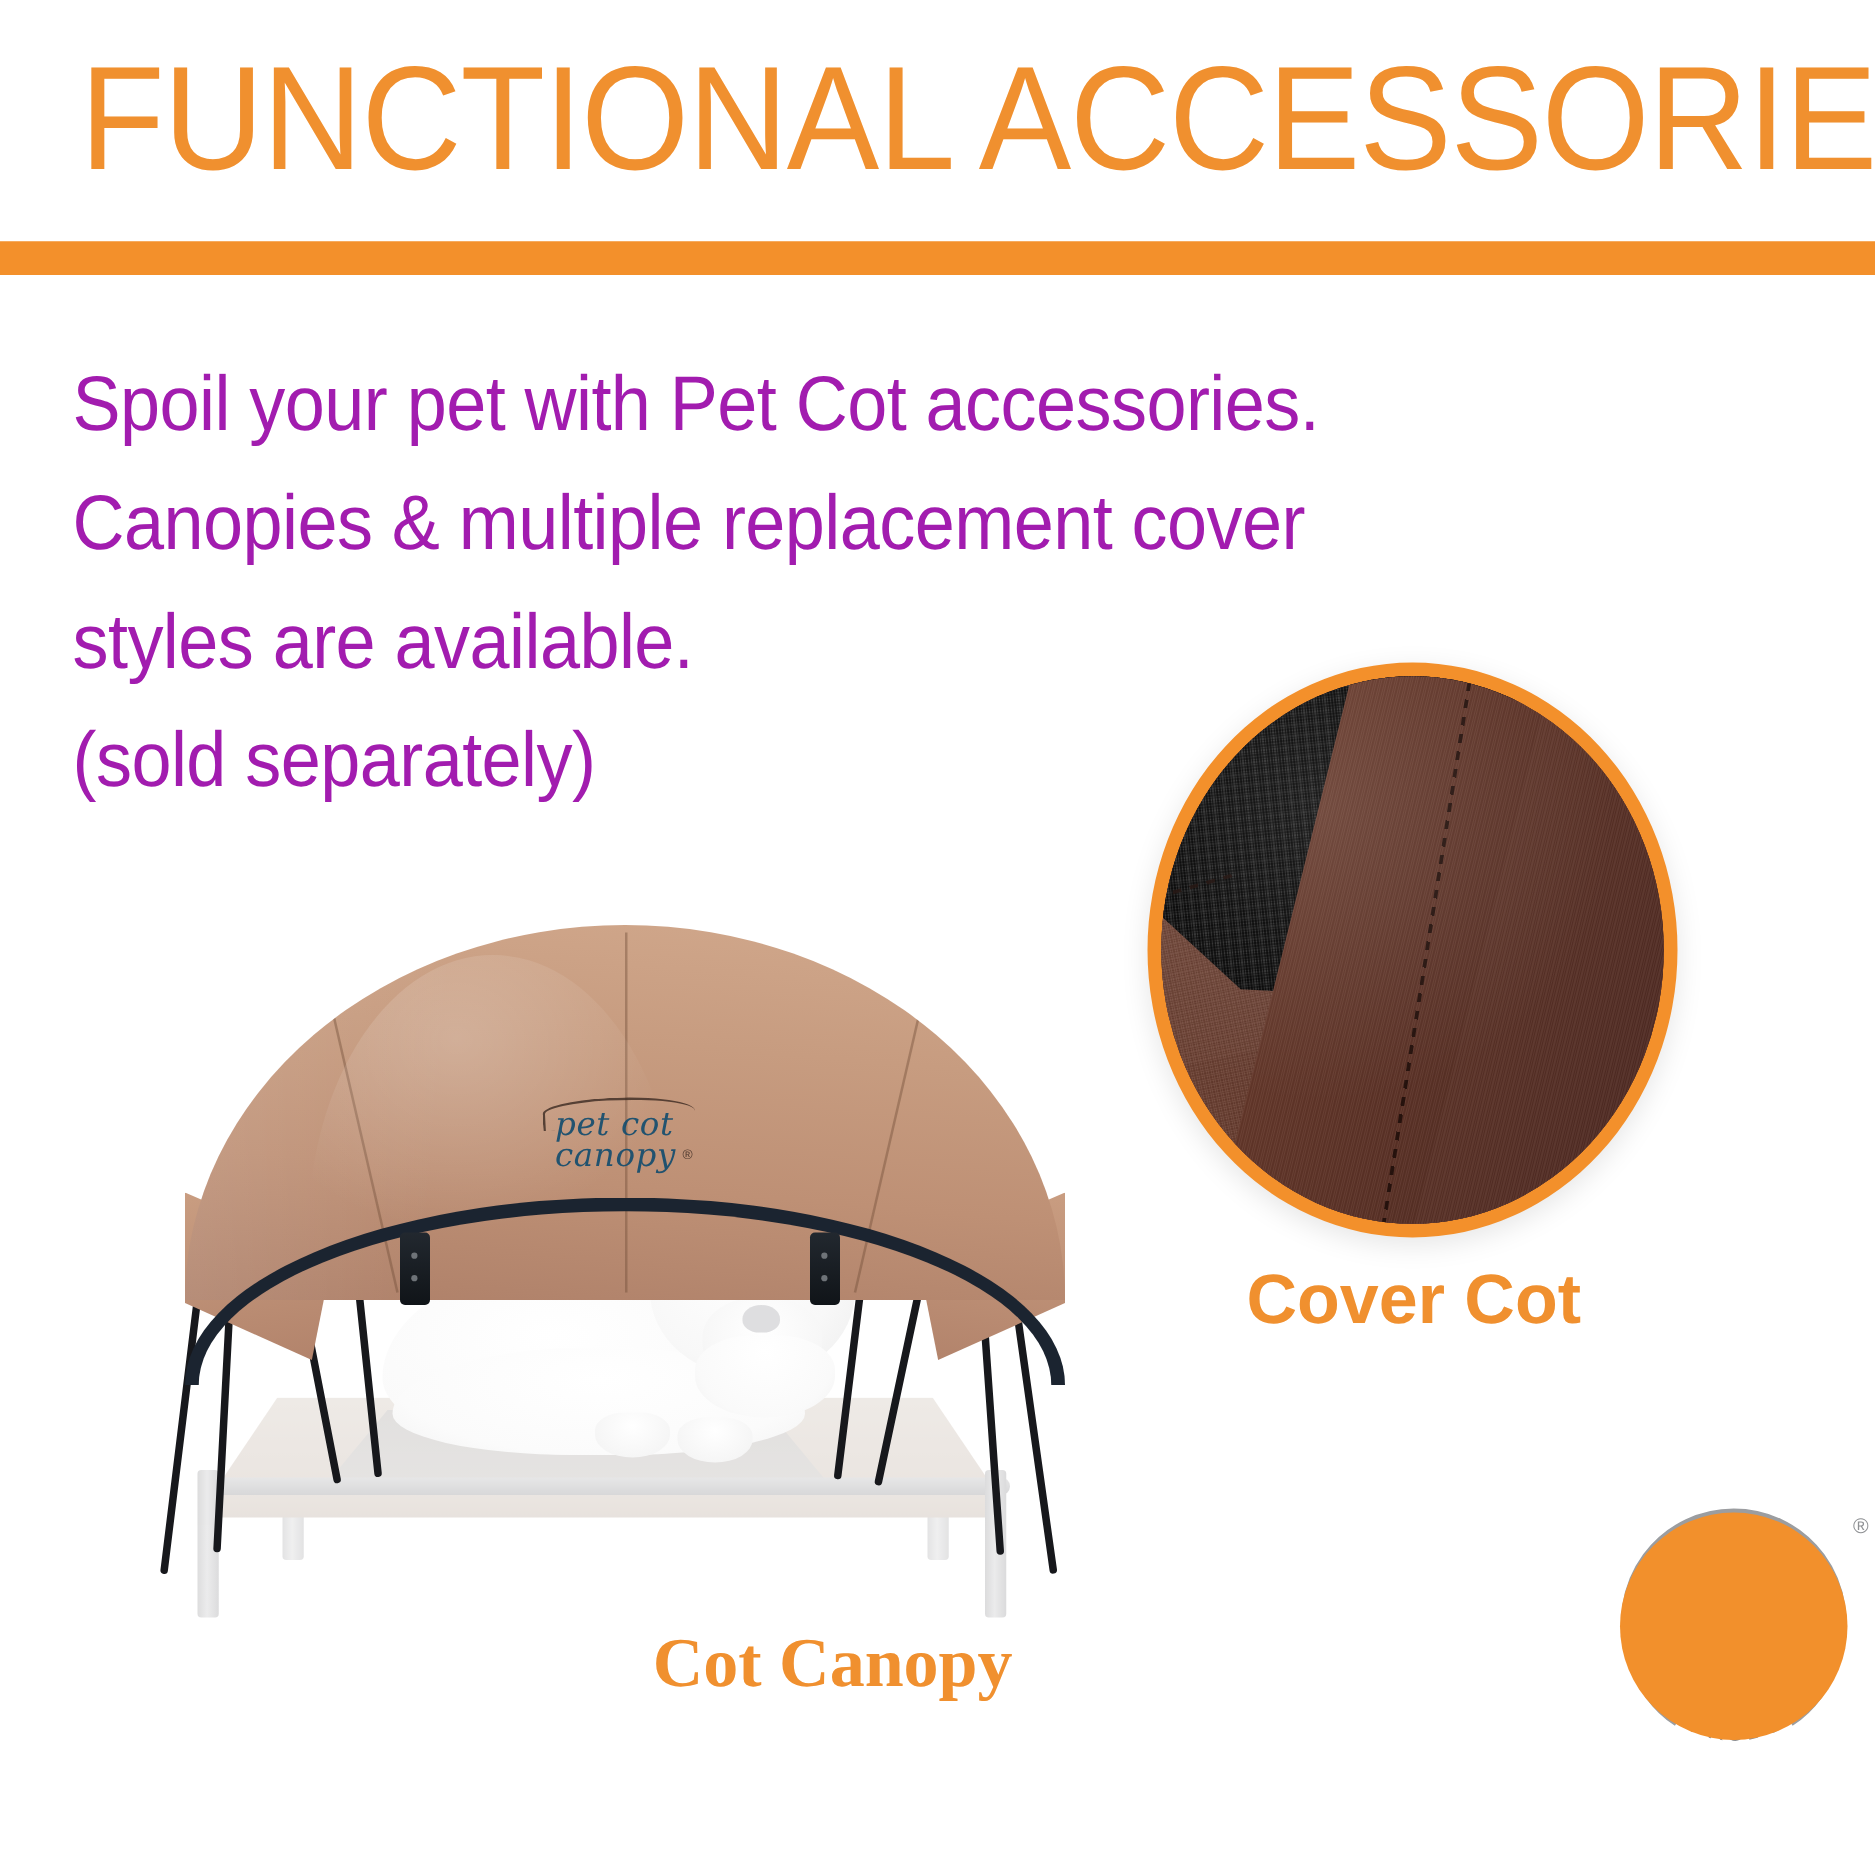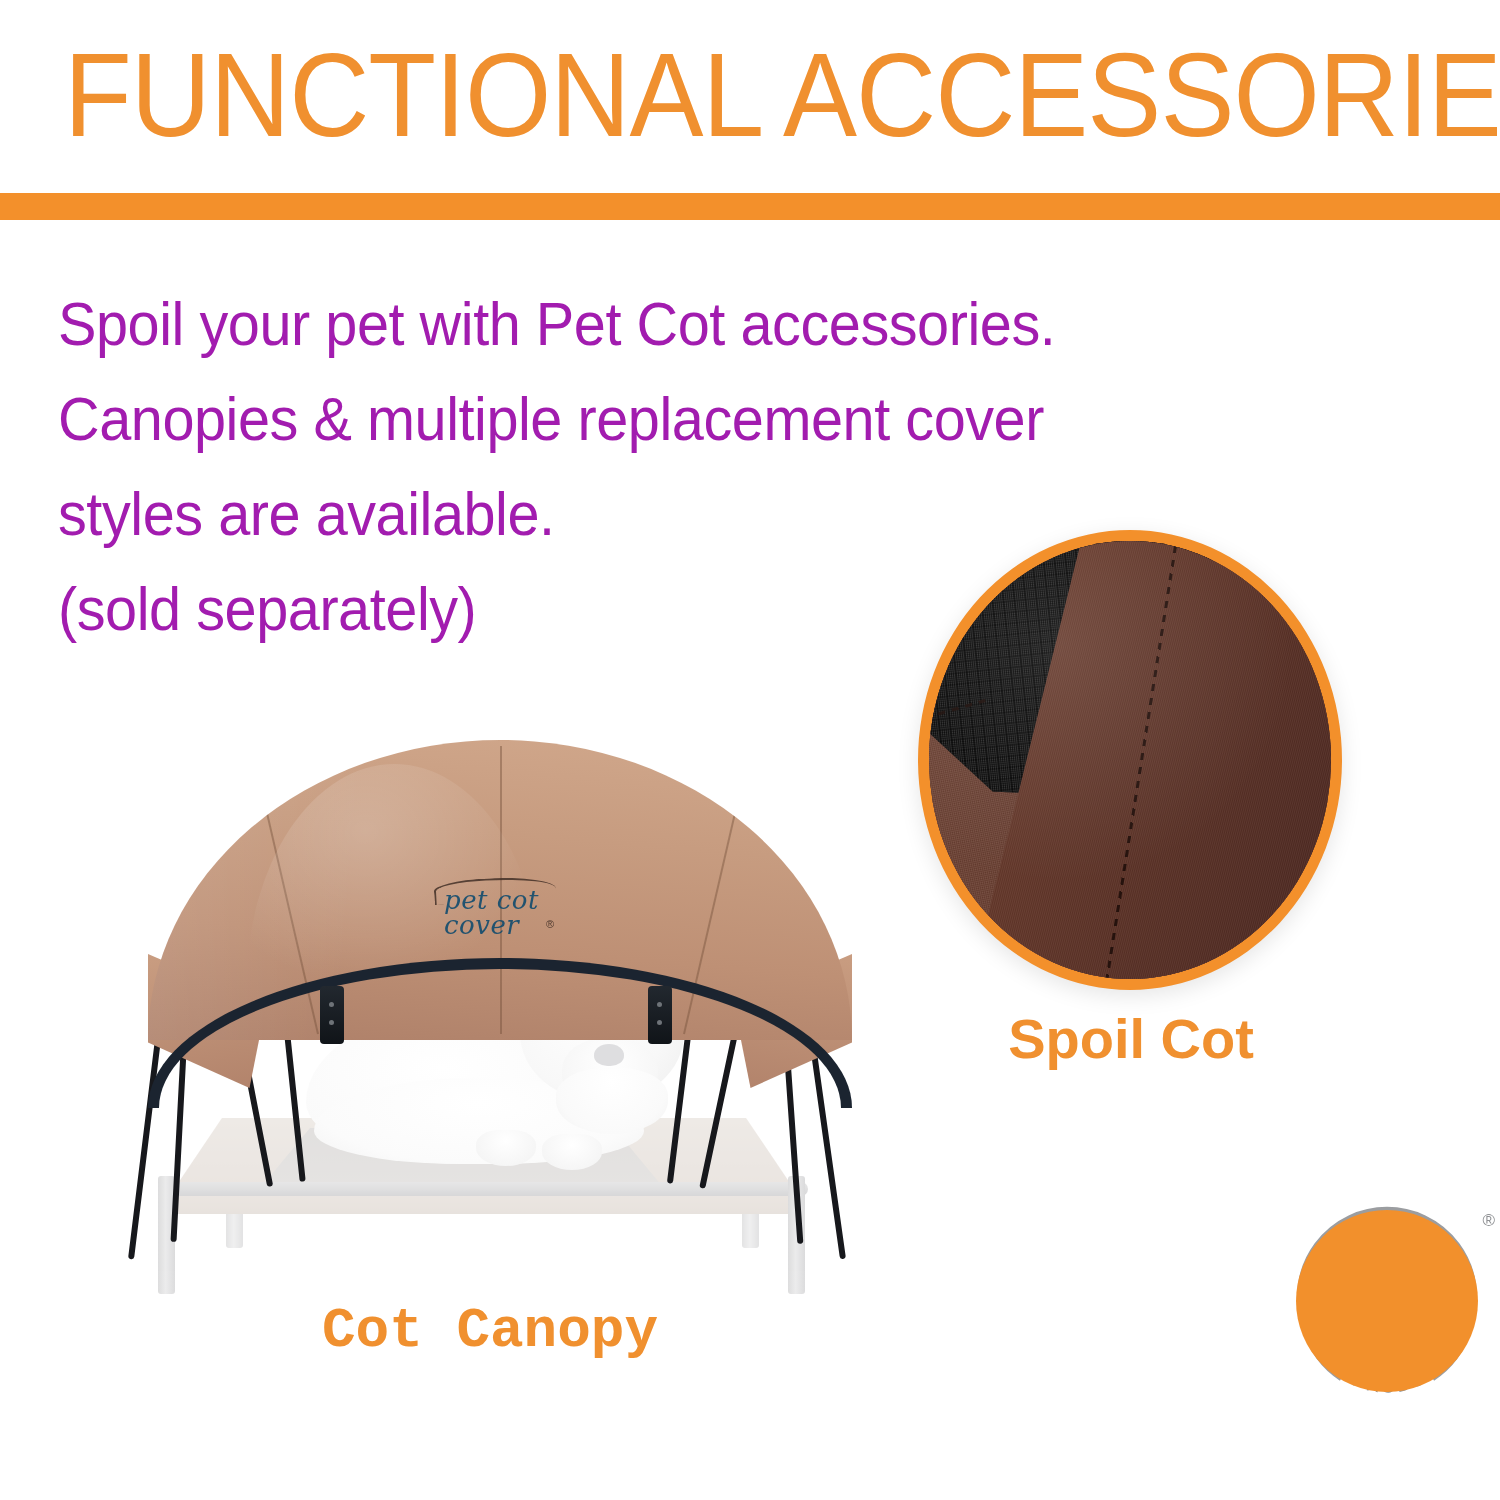--- a/index.html
+++ b/index.html
@@ -439,23 +439,23 @@
     color: #3B2A22;
     font-family: "Liberation Sans", sans-serif;
     opacity: 0.85;
   }
 
   #canopy-caption {
     position: absolute;
     left: 170px;
     top: 1300px;
     width: 640px;
-    text-align: center;
+    text-align: right;
     color: #F0902F;
-    font-family: Liberation Mono, monospace;
+    font-family: Liberation Serif, serif;
     font-weight: bold;
     font-size: 56px;
     line-height: 62px;
   }
 
   
   #kh-logo {
     position: absolute;
     left: 1283px;
     top: 1197px;
@@ -513,21 +513,21 @@
   <div id="mesh-circle">
     <div id="mesh-fabric-base"></div>
     <div id="mesh-panel-light"></div>
     <div id="mesh-black-panel"></div>
     <div id="mesh-right-flap"></div>
     <div class="mesh-stitch" id="mesh-stitch-a"></div>
     <div class="mesh-stitch" id="mesh-stitch-b"></div>
     <div id="mesh-sheen"></div>
   </div>
   <div id="mesh-callout-label">
-    <div>Spoil Cot</div>
+    <div>Cover Cot</div>
   </div>
 </div>
 
 <div id="canopy-scene">
 
   <div id="cot-ghost">
     <div class="cot-leg" id="cot-leg-bl"></div>
     <div class="cot-leg" id="cot-leg-br"></div>
     <div id="cot-surface"></div>
     <div id="cot-surface-shade"></div>
@@ -568,21 +568,21 @@
       <div class="canopy-seam" id="canopy-seam-1"></div>
       <div class="canopy-seam" id="canopy-seam-2"></div>
       <div class="canopy-seam" id="canopy-seam-3"></div>
     </div>
     <div id="canopy-highlight"></div>
     <div id="canopy-trim"></div>
 
     <div id="canopy-logo-swoosh"></div>
     <div id="canopy-logo">
       <div>pet cot</div>
-      <div>cover</div>
+      <div>canopy</div>
     </div>
     <div id="canopy-logo-reg">®</div>
 
     <div class="canopy-bracket" id="canopy-bracket-l">
       <div class="bracket-screw" style="left:9px; top:16px;"></div>
       <div class="bracket-screw" style="left:9px; top:34px;"></div>
     </div>
     <div class="canopy-bracket" id="canopy-bracket-r">
       <div class="bracket-screw" style="left:9px; top:16px;"></div>
       <div class="bracket-screw" style="left:9px; top:34px;"></div>

